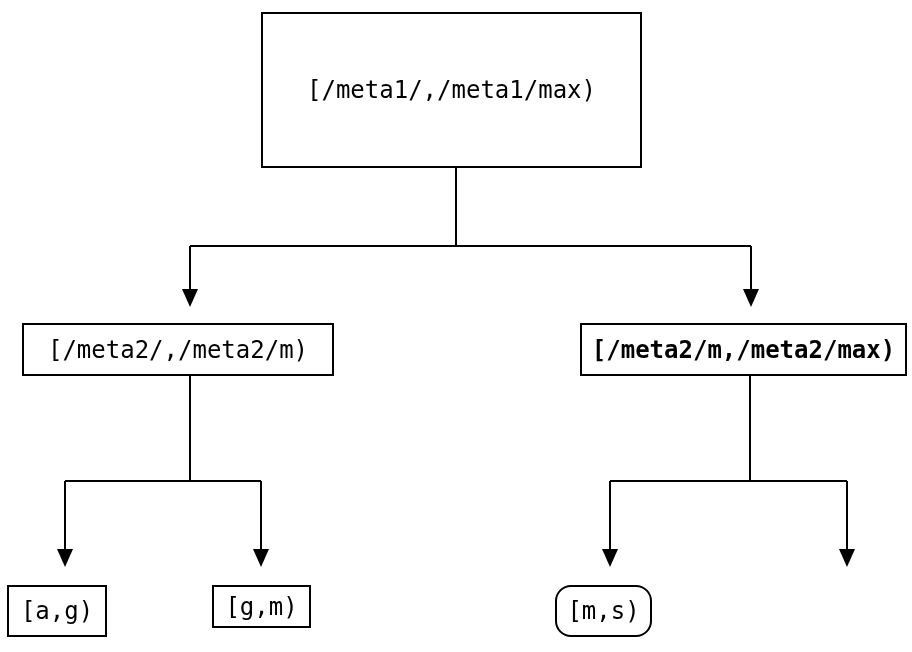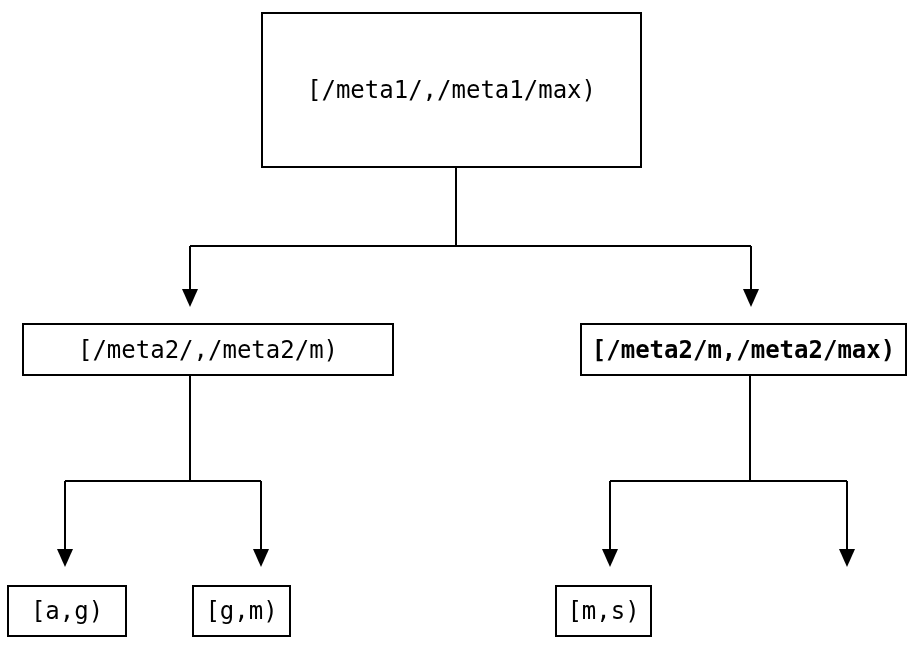--- a/index.html
+++ b/index.html
@@ -37,25 +37,25 @@
     border: 2px solid #000000;
     background: #ffffff;
     display: flex;
     align-items: center;
     justify-content: center;
     color: #000000;
     font-size: 24px;
     white-space: nowrap;
   }
   .node-root      { left: 261px; top: 12px;  width: 381px; height: 156px; }
-  .node-left      { left: 22px;  top: 323px; width: 372px; height: 53px; }
+  .node-left      { left: 22px;  top: 323px; width: 312px; height: 53px; }
   .node-right     { left: 580px; top: 323px; width: 327px; height: 53px; font-weight: bold; }
-  .node-leaf-ag   { left: 7px;   top: 585px; width: 120px; height: 52px; }
-  .node-leaf-gm   { left: 192px; top: 585px; width: 99px;  height: 52px; }
-  .node-leaf-ms   { left: 555px; top: 585px; width: 97px;  height: 52px; }
+  .node-leaf-ag   { left: 7px;   top: 585px; width: 100px; height: 52px; }
+  .node-leaf-gm   { left: 212px; top: 585px; width: 99px;  height: 43px; }
+  .node-leaf-ms   { left: 555px; top: 585px; width: 97px;  height: 52px; border-radius: 16px; }
   .node-leaf-smax { left: 780px; top: 585px; width: 123px; height: 52px; }
 </style>
 </head>
 <body>
 
 <div class="canvas">
 
   <svg class="edges" viewBox="0 0 912 652" xmlns="http://www.w3.org/2000/svg">
 
     <path d="M456 168 V246"></path>

